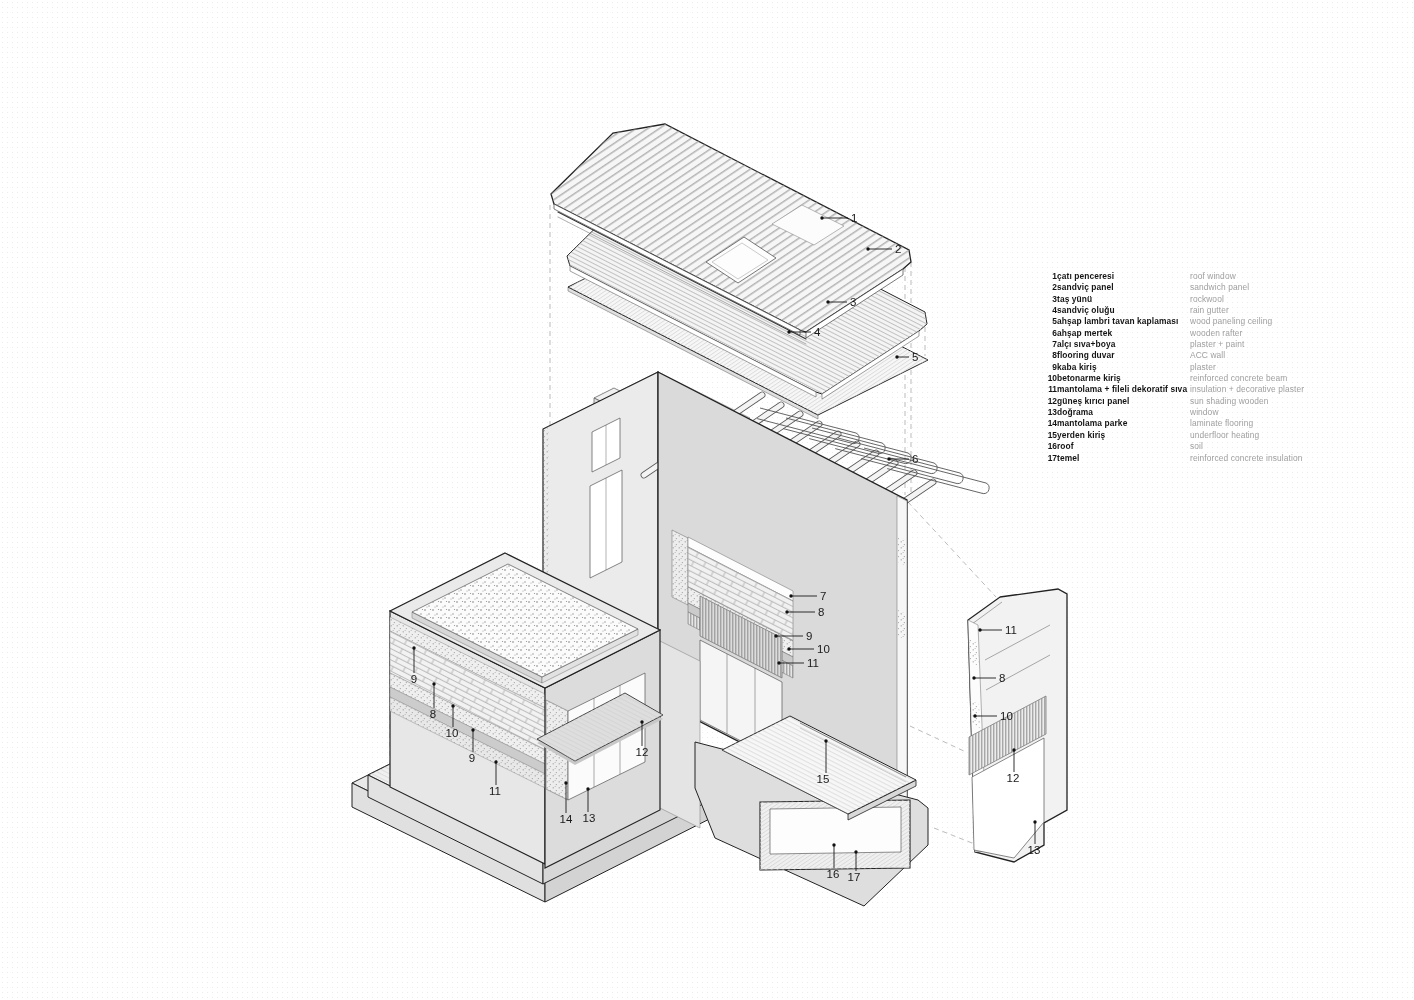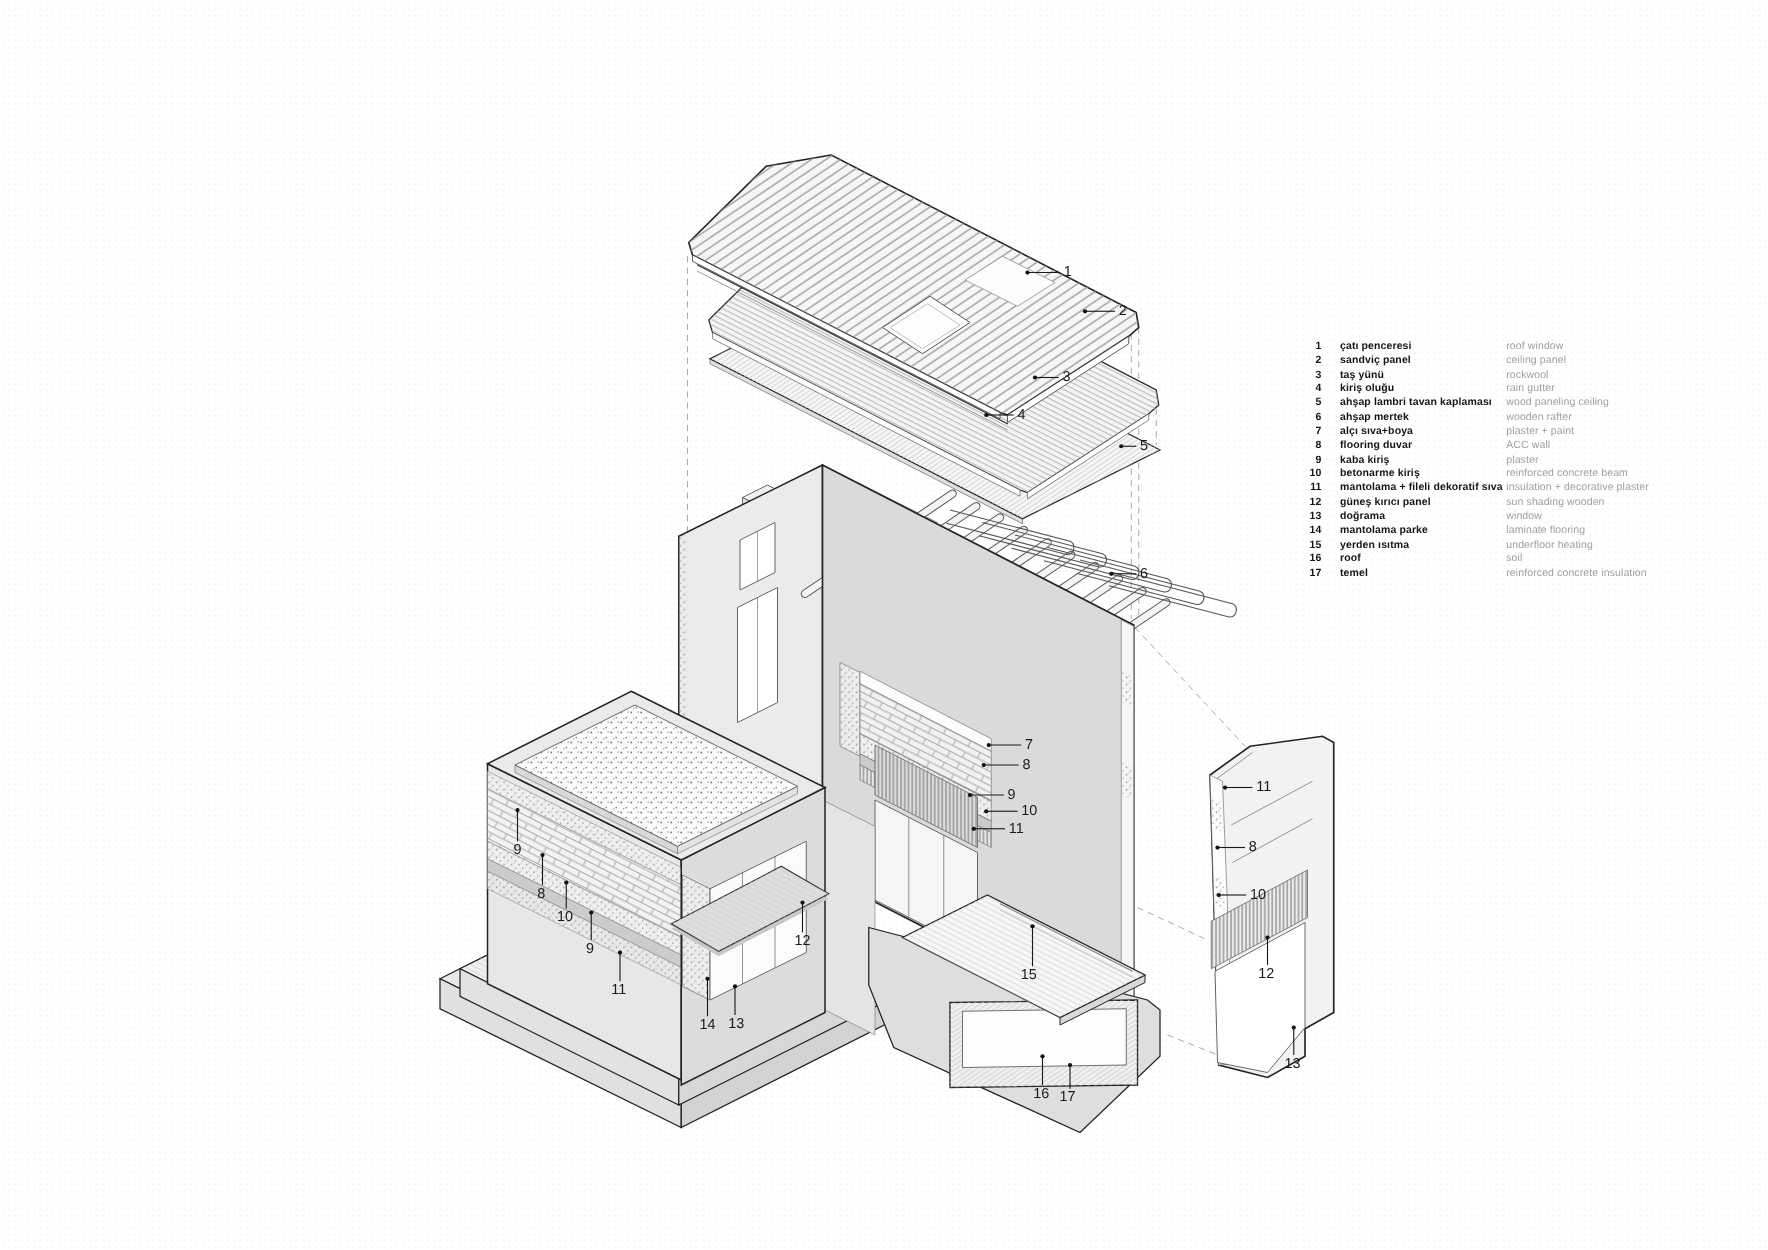--- a/index.html
+++ b/index.html
@@ -10,21 +10,21 @@
     background-size:5px 5px;
     font-family:"Liberation Sans", sans-serif;
   }
   #drawing{position:absolute;left:0;top:0;}
   #legend{
     position:absolute;left:1040px;top:271px;width:300px;
     font-size:8.4px;line-height:11.35px;color:#141414;
   }
   .lrow{display:flex;align-items:baseline;height:11.35px;}
   .ln{width:17px;text-align:right;font-weight:700;flex:0 0 17px;}
-  .lt{margin-left:15px;width:133px;flex:0 0 133px;font-weight:700;letter-spacing:.1px;}
+  .lt{width:133px;flex:0 0 133px;font-weight:700;letter-spacing:.1px;}
   .le{color:#9e9e9e;font-weight:400;letter-spacing:.1px;}
   svg text.co{font-family:"Liberation Sans",sans-serif;font-size:11.5px;fill:#1a1a1a;}
   .thin{stroke:#666;stroke-width:.55;fill:none;}
 </style>
 </head>
 <body>
 
 <svg id="drawing" width="1414" height="1000" viewBox="0 0 1414 1000">
   <defs>
     <pattern id="pat-ribs" width="12" height="6.5" patternUnits="userSpaceOnUse" patternTransform="rotate(-34)">
@@ -402,30 +402,30 @@
 
 <div id="legend">
     <div class="lrow">
       <span class="ln">1</span>
       <span class="lt">çatı penceresi</span>
       <span class="le">roof window</span>
     </div>
     <div class="lrow">
       <span class="ln">2</span>
       <span class="lt">sandviç panel</span>
-      <span class="le">ceiling panel</span>
+      <span class="le">sandwich panel</span>
     </div>
     <div class="lrow">
       <span class="ln">3</span>
       <span class="lt">taş yünü</span>
       <span class="le">rockwool</span>
     </div>
     <div class="lrow">
       <span class="ln">4</span>
-      <span class="lt">kiriş oluğu</span>
+      <span class="lt">sandviç oluğu</span>
       <span class="le">rain gutter</span>
     </div>
     <div class="lrow">
       <span class="ln">5</span>
       <span class="lt">ahşap lambri tavan kaplaması</span>
       <span class="le">wood paneling ceiling</span>
     </div>
     <div class="lrow">
       <span class="ln">6</span>
       <span class="lt">ahşap mertek</span>
@@ -466,21 +466,21 @@
       <span class="lt">doğrama</span>
       <span class="le">window</span>
     </div>
     <div class="lrow">
       <span class="ln">14</span>
       <span class="lt">mantolama parke</span>
       <span class="le">laminate flooring</span>
     </div>
     <div class="lrow">
       <span class="ln">15</span>
-      <span class="lt">yerden ısıtma</span>
+      <span class="lt">yerden kiriş</span>
       <span class="le">underfloor heating</span>
     </div>
     <div class="lrow">
       <span class="ln">16</span>
       <span class="lt">roof</span>
       <span class="le">soil</span>
     </div>
     <div class="lrow">
       <span class="ln">17</span>
       <span class="lt">temel</span>

